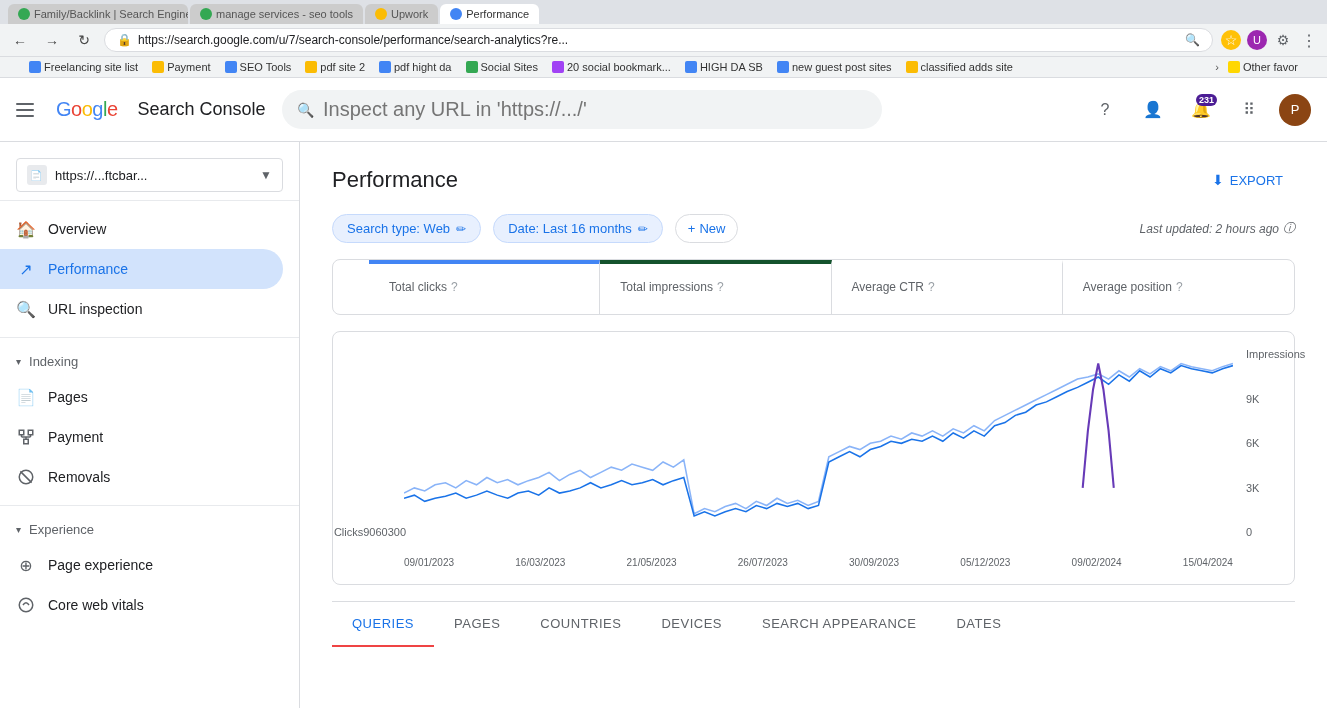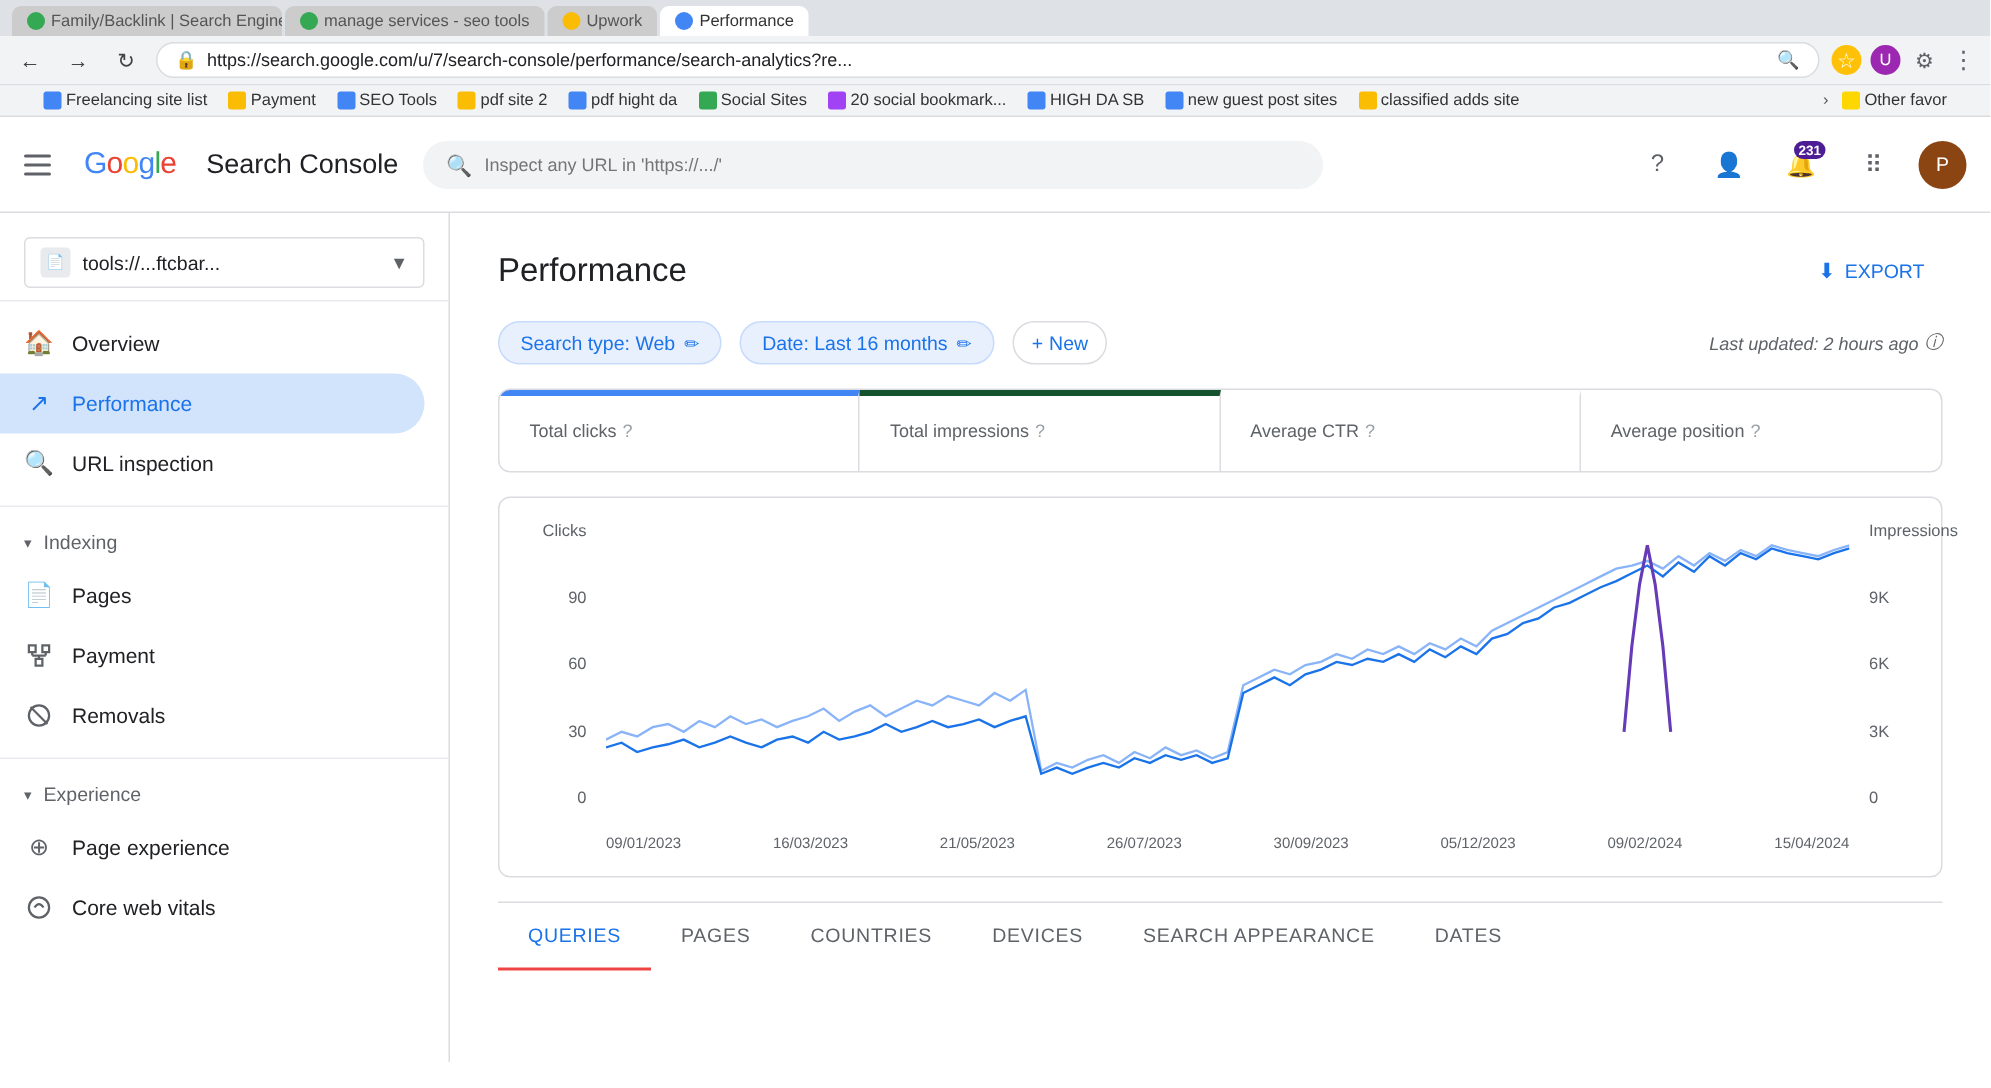--- a/index.html
+++ b/index.html
@@ -40,21 +40,21 @@
     .google-logo { display: flex; align-items: center; font-size: 20px; font-weight: 400; color: #202124; letter-spacing: -0.5px; }
     .google-logo .g { color: #4285f4; }
     .google-logo .o1 { color: #ea4335; }
     .google-logo .o2 { color: #fbbc04; }
     .google-logo .g2 { color: #4285f4; }
     .google-logo .l { color: #34a853; }
     .google-logo .e { color: #ea4335; }
     .app-name { font-size: 18px; color: #202124; font-weight: 400; margin-left: 4px; }
     .header-search { flex: 1; max-width: 600px; background: #f1f3f4; border-radius: 24px; padding: 8px 16px; display: flex; align-items: center; gap: 8px; }
     .header-search-icon { color: #5f6368; font-size: 14px; }
-    .header-search input { background: none; border: none; outline: none; font-size: 12px; color: #c2410c; width: 100%; }
+    .header-search input { background: none; border: none; outline: none; font-size: 20px; color: #c2410c; width: 100%; }
     .header-actions { margin-left: auto; display: flex; align-items: center; gap: 12px; }
     .header-icon-btn { width: 36px; height: 36px; border-radius: 50%; display: flex; align-items: center; justify-content: center; cursor: pointer; color: #5f6368; font-size: 16px; position: relative; }
     .notif-badge { position: absolute; top: 2px; right: 2px; background: #4c1d95; color: #fff; font-size: 9px; padding: 1px 3px; border-radius: 8px; font-weight: bold; }
     .avatar { width: 32px; height: 32px; border-radius: 50%; background: #8b4513; display: flex; align-items: center; justify-content: center; color: #fff; font-size: 13px; font-weight: 500; cursor: pointer; }
 
     
     .main-layout { display: flex; flex: 1; overflow: hidden; }
 
     
     .sidebar { width: 300px; border-right: 1px solid #dadce0; overflow-y: auto; padding: 8px 0; background: #fff; flex-shrink: 0; }
@@ -81,36 +81,36 @@
 
     
     .filters-row { display: flex; align-items: center; gap: 12px; margin-bottom: 16px; flex-wrap: wrap; }
     .filter-chip { display: flex; align-items: center; gap: 6px; background: #e8f0fe; color: #1a73e8; padding: 6px 14px; border-radius: 20px; font-size: 13px; cursor: pointer; border: 1px solid #c6dafc; }
     .filter-edit-icon { font-size: 12px; color: #1a73e8; }
     .add-filter-btn { display: flex; align-items: center; gap: 4px; color: #1a73e8; font-size: 13px; cursor: pointer; padding: 6px 12px; border-radius: 20px; border: 1px solid #dadce0; }
     .last-updated { margin-left: auto; color: #5f6368; font-size: 12px; display: flex; align-items: center; gap: 4px; font-style: italic; }
     .last-updated-help { color: #5f6368; cursor: pointer; }
 
     
-    .metrics-row { display: grid; grid-template-columns: repeat(4, 1fr); gap: 0; border: 1px solid #dadce0; border-radius: 8px; margin-bottom: 16px; overflow: hidden; }
+    .metrics-row { display: grid; grid-template-columns: repeat(4, 1fr); gap: 0; border: 1px solid #dadce0; border-radius: 8px; margin-bottom: 16px; overflow: hidden; padding-left: 36px; }
     .metric-card { padding: 16px 20px; border-right: 1px solid #dadce0; position: relative; cursor: pointer; }
     .metric-card:last-child { border-right: none; }
     .metric-card.active-blue { border-top: 4px solid #4285f4; }
     .metric-card.active-purple { border-top: 4px solid #14532d; }
     .metric-card.inactive { border-top: 4px solid transparent; }
     .metric-label { font-size: 12px; color: #5f6368; display: flex; align-items: center; gap: 4px; margin-bottom: 4px; }
     .metric-help { color: #9aa0a6; cursor: pointer; font-size: 12px; }
     .metric-value { font-size: 20px; font-weight: 400; color: #202124; }
     .metric-value.blue { color: #4285f4; }
     .metric-value.purple { color: #673ab7; }
 
     
     .chart-container { border: 1px solid #dadce0; border-radius: 8px; padding: 16px; margin-bottom: 16px; }
     .chart-area { position: relative; height: 220px; }
-    .chart-y-left { position: absolute; left: 0; top: 0; bottom: 30px; width: 50px; display: flex; flex-direction: column; justify-content: space-between; align-items: flex-end; padding-right: 8px; font-size: 11px; color: #5f6368; }
+    .chart-y-left { position: absolute; left: 0; top: 0; bottom: 30px; width: 50px; display: flex; justify-content: center; align-items: flex-end; padding-right: 8px; font-size: 11px; color: #5f6368; }
     .chart-y-right { position: absolute; right: 0; top: 0; bottom: 30px; width: 40px; display: flex; flex-direction: column; justify-content: space-between; align-items: flex-start; padding-left: 8px; font-size: 11px; color: #5f6368; }
     .chart-svg { position: absolute; left: 55px; right: 45px; top: 0; bottom: 30px; }
     .chart-x-axis { position: absolute; bottom: 0; left: 55px; right: 45px; display: flex; justify-content: space-between; font-size: 10px; color: #5f6368; }
 
     
     .tabs-row { display: flex; border-top: 1px solid #dadce0; }
     .tab-item { padding: 14px 20px; font-size: 13px; color: #5f6368; cursor: pointer; font-weight: 500; border-bottom: 2px solid transparent; text-transform: uppercase; letter-spacing: 0.5px; }
     .tab-item.active { color: #1a73e8; border-bottom: 2px solid #ef4444; }
 
     
@@ -248,21 +248,21 @@
         <span>P</span>
       </div>
     </div>
   </div>
 
   <div class="main-layout">
 
     <div class="sidebar">
       <div class="property-selector">
         <div class="property-icon">📄</div>
-        <span class="property-name">tools://...ftcbar...</span>
+        <span class="property-name">https://...ftcbar...</span>
         <span class="property-dropdown">▼</span>
       </div>
 
       <div class="sidebar-divider"></div>
 
       <div class="sidebar-item">
         <div class="sidebar-item-icon">🏠</div>
         <span class="sidebar-item-text">Overview</span>
       </div>
 

